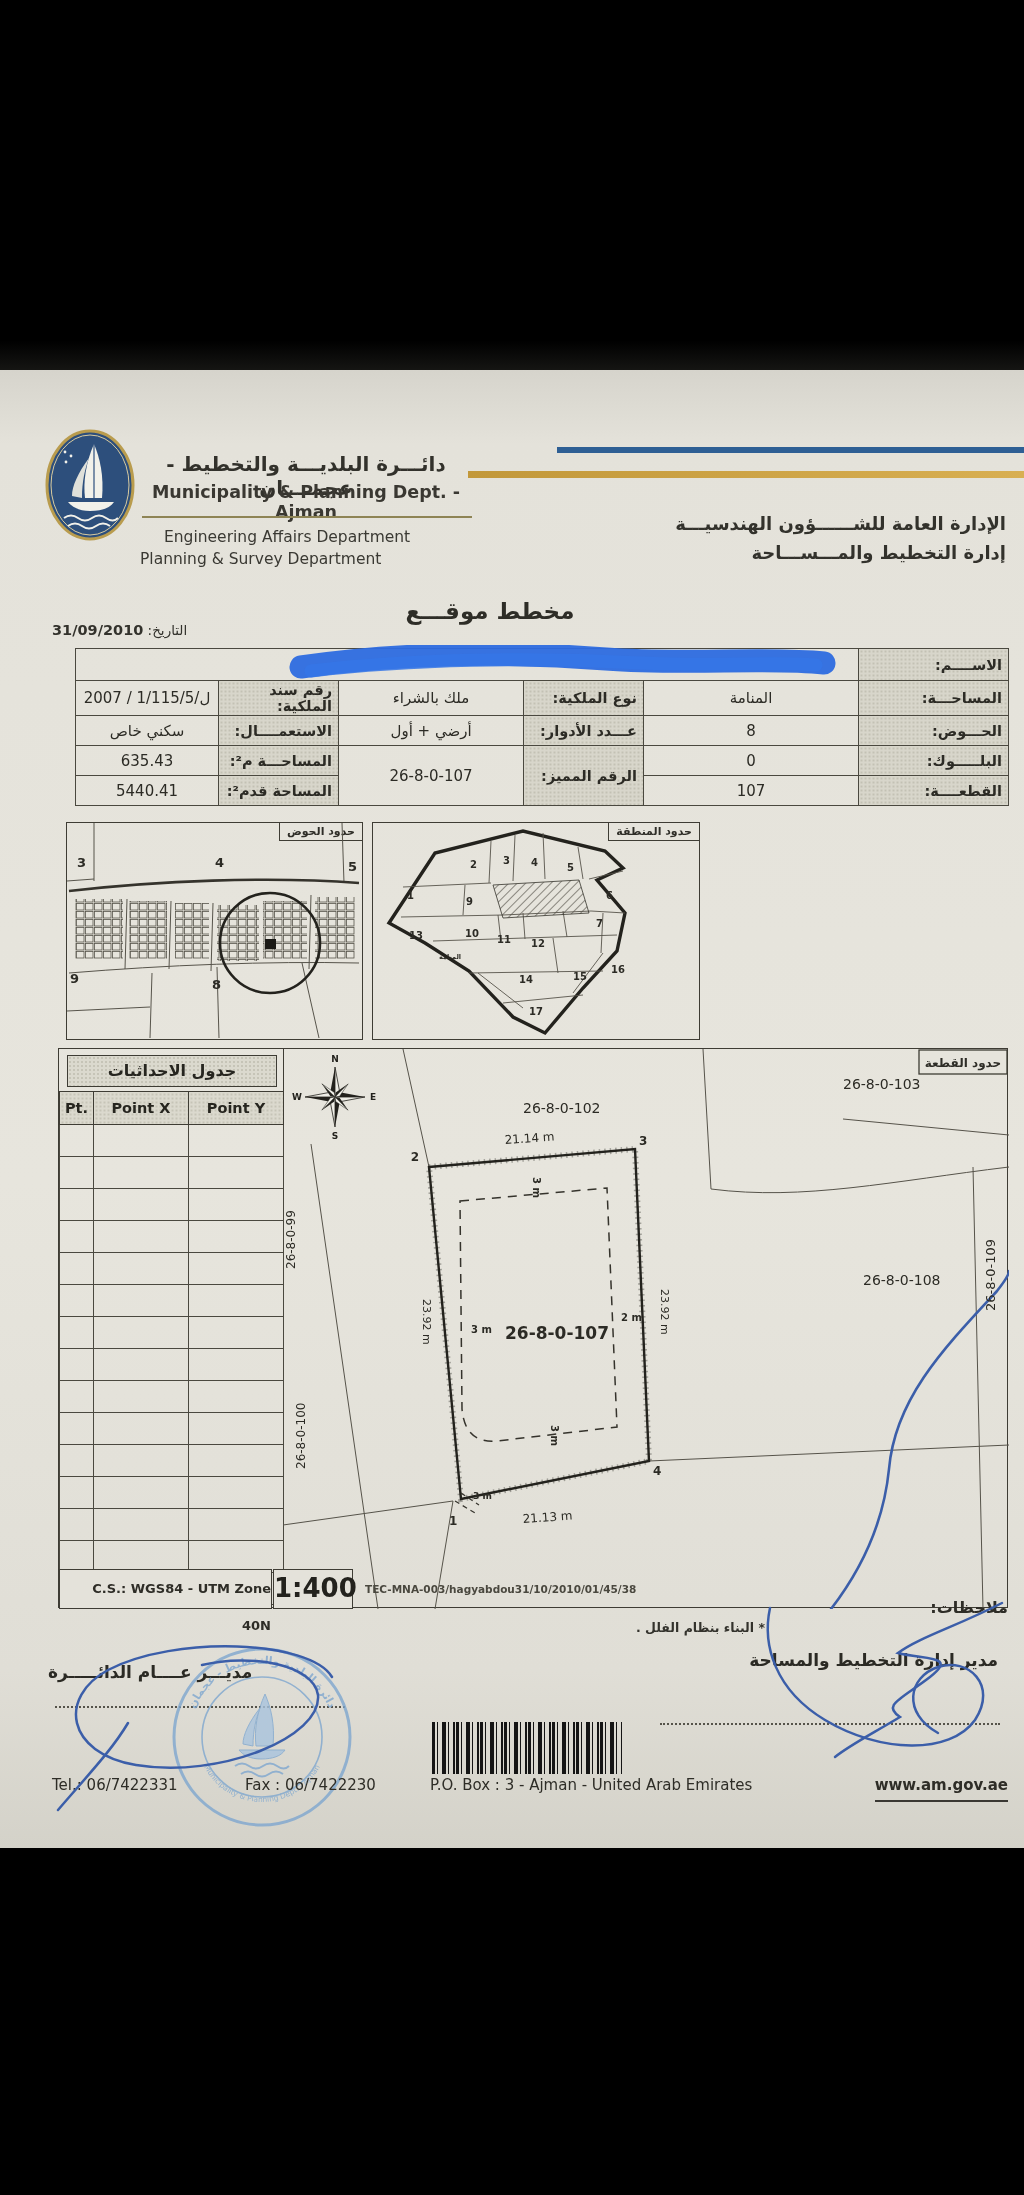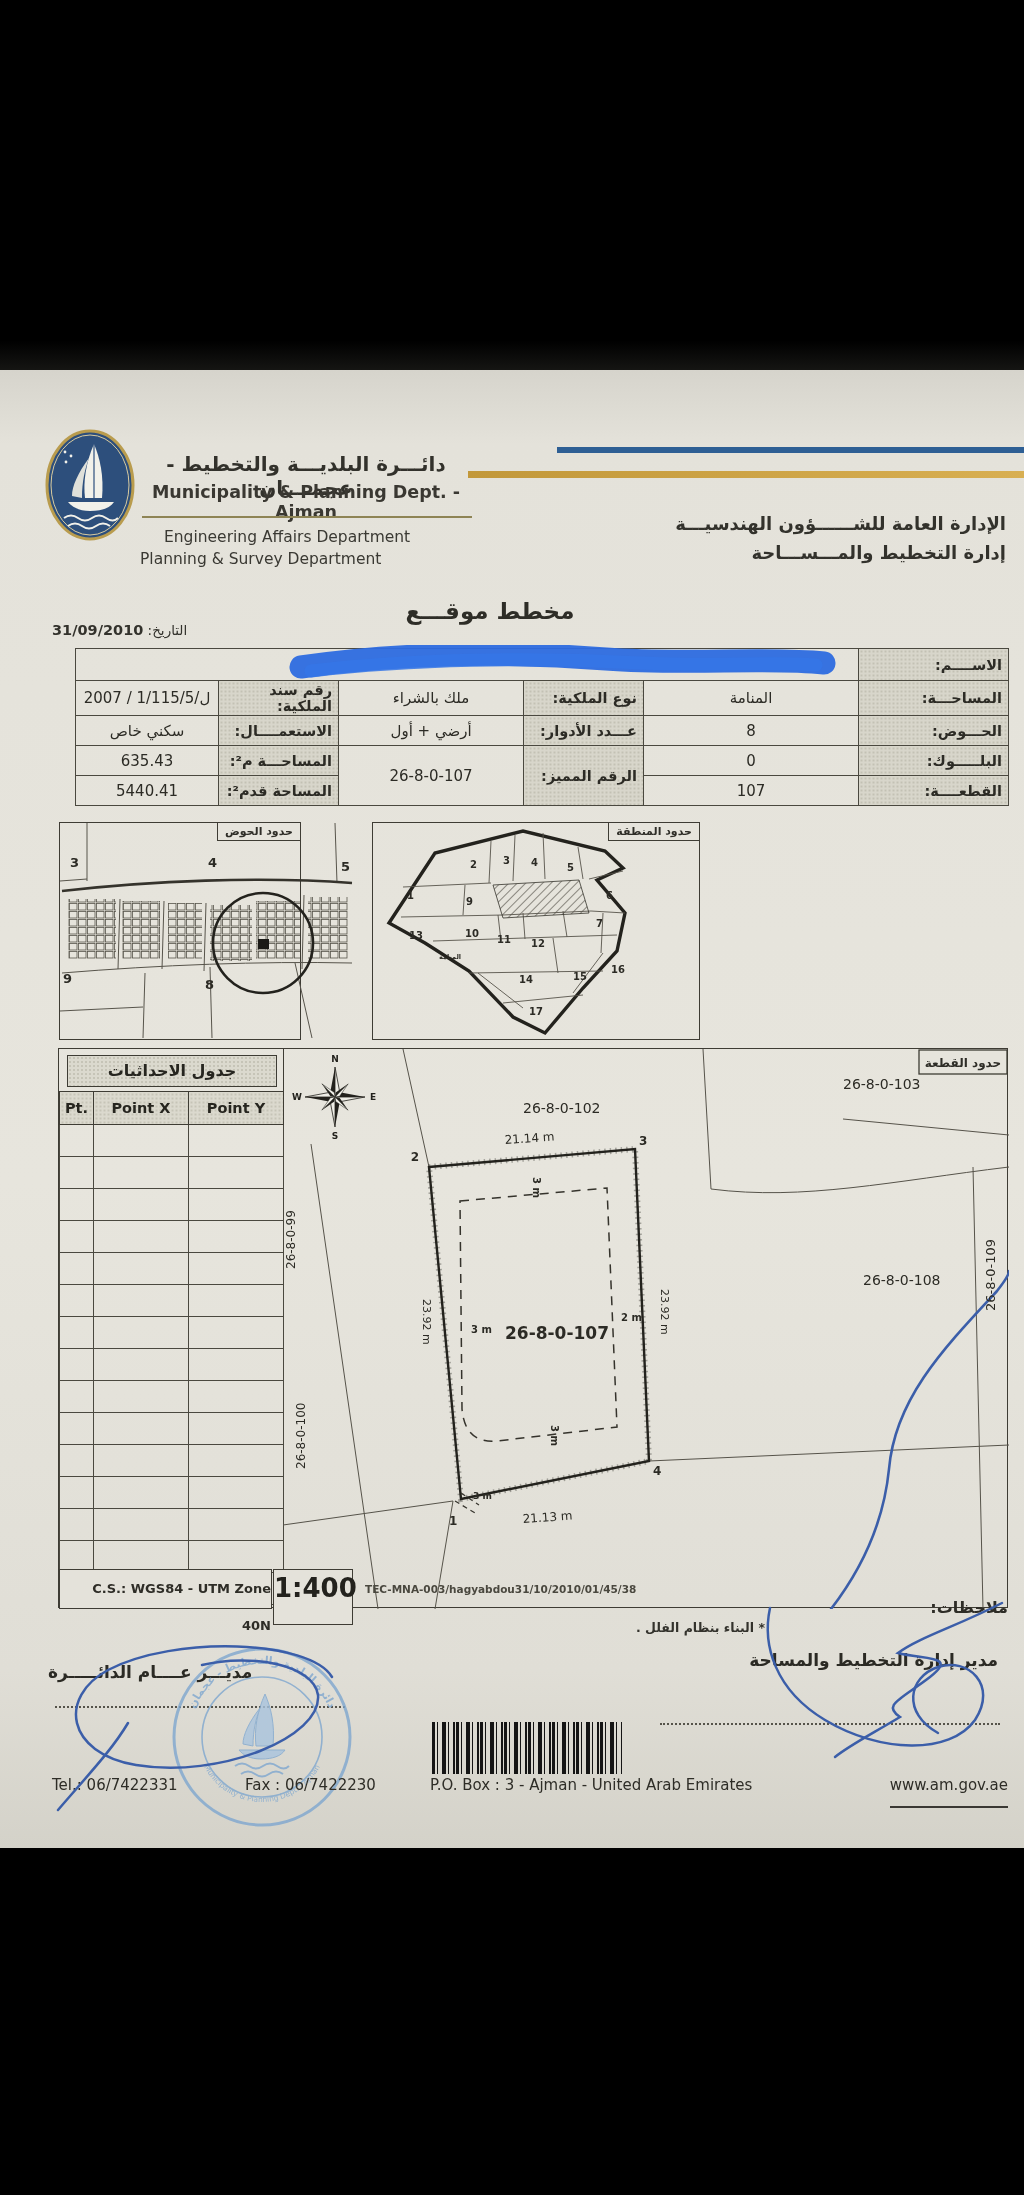--- a/index.html
+++ b/index.html
@@ -29,57 +29,57 @@
   #info-table{left:75px;top:278px;width:933px;border-collapse:collapse;direction:rtl;table-layout:fixed;}
   #info-table td{border:1px solid #4a483f;padding:1px 6px;font-size:14.5px;color:#2c2b25;vertical-align:middle;}
   #info-table td.lbl{font-weight:bold;background:#d8d6cb;
       background-image:radial-gradient(#c3c1b4 0.8px,transparent 0.9px);background-size:4px 4px;}
   #info-table td.val{text-align:center;font-size:15px;}
   #info-table tr{height:30px;}
   #name-cell{position:relative;padding:0;}
   #name-scribble{position:absolute;left:0;top:-4px;}
   
   .map-panel{top:452px;height:218px;border:1.6px solid #3e3c34;box-sizing:border-box;background:transparent;}
-  #map-basin{left:59px;width:242px;}
+  #map-basin{left:66px;width:297px;}
   #map-district{left:372px;width:328px;}
   #map-city{left:700px;width:308px;}
   .map-label{position:absolute;top:-1px;right:-1px;border:1.3px solid #3e3c34;background:#e6e4dc;
       direction:rtl;font-weight:bold;font-size:11px;padding:2px 7px;color:#2e2d27;}
   .map-panel svg{position:absolute;left:0;top:0;}
   
   #plot-wrap{left:58px;top:678px;width:950px;height:560px;border:1.6px solid #3e3c34;box-sizing:border-box;}
   #coords-divider{position:absolute;left:224px;top:0;width:0;height:557px;border-left:1.3px solid #3e3c34;}
   #coords-title{position:absolute;left:8px;top:6px;width:208px;height:30px;line-height:30px;text-align:center;
       direction:rtl;font-weight:bold;font-size:16px;border:1.3px solid #3e3c34;background:#dbd9ce;
       background-image:radial-gradient(#c6c4b7 0.8px,transparent 0.9px);background-size:4px 4px;}
   #coords-tbl{position:absolute;left:0;top:42px;width:224px;border-collapse:collapse;table-layout:fixed;}
   #coords-tbl th{border:1.2px solid #3e3c34;font-size:14.5px;font-weight:bold;height:30px;background:#dbd9ce;
       background-image:radial-gradient(#c6c4b7 0.8px,transparent 0.9px);background-size:4px 4px;}
   #coords-tbl td{border:1px solid #4a483f;height:29px;}
   #cs-box{position:absolute;left:0;top:520px;width:213px;height:40px;border:1.3px solid #3e3c34;box-sizing:border-box;
       background:#e4e2da;font-weight:bold;font-size:13px;line-height:37px;text-align:right;color:#2e2d27;}
-  #scale-box{position:absolute;left:214px;top:520px;width:80px;height:56px;border:1.3px solid #3e3c34;box-sizing:border-box;
+  #scale-box{position:absolute;left:214px;top:520px;width:80px;height:40px;border:1.3px solid #3e3c34;box-sizing:border-box;
       background:#e4e2da;font-weight:bold;font-size:26px;line-height:36px;text-align:center;color:#23221d;}
   #fileref{position:absolute;left:306px;top:534px;font-weight:bold;font-size:10.5px;color:#4a483f;}
   #plan-svg{position:absolute;left:224px;top:0;}
   
   #notes-label{right:16px;top:1228px;direction:rtl;font-weight:bold;font-size:16px;color:#2e2d27;}
   #note1{right:259px;top:1250px;direction:rtl;font-size:12.5px;font-weight:bold;color:#33322c;}
   #dir-planning{right:26px;top:1280px;direction:rtl;font-weight:bold;font-size:17px;color:#2b2a24;}
   #dot-r{right:24px;top:1353px;width:340px;border-top:2.5px dotted #55534a;}
   #dir-general{left:48px;top:1292px;direction:rtl;font-weight:bold;font-size:17px;color:#2b2a24;}
   #dot-l{left:55px;top:1336px;width:290px;border-top:2.5px dotted #55534a;}
   #stamp{left:167px;top:1272px;width:190px;height:190px;opacity:.8;}
   #barcode{left:432px;top:1352px;width:190px;height:52px;
       background:repeating-linear-gradient(90deg,#151515 0 3px,transparent 3px 5px,#151515 5px 6px,transparent 6px 10px,#151515 10px 14px,transparent 14px 16px,#151515 16px 17px,transparent 17px 21px,#151515 21px 23px,transparent 23px 24px);}
   .contact{top:1406px;font-size:15px;color:#2e2d27;}
   #tel{left:52px;}
   #fax{left:245px;}
   #pobox{left:430px;}
-  #web{right:16px;border-bottom:2px solid #3a3833;padding-bottom:12px;font-weight:normal;}
+  #web{right:16px;border-bottom:2px solid #3a3833;padding-bottom:6px;font-weight:bold;}
   #ink{left:0;top:1215px;pointer-events:none;}
   svg text{font-family:"DejaVu Sans","Liberation Sans",sans-serif;}
 </style>
 </head>
 <body>
 
 <div class="abs" id="letterbox-top"></div>
 <div class="abs" id="letterbox-bottom"></div>
 
 <div class="abs" id="sheet">

